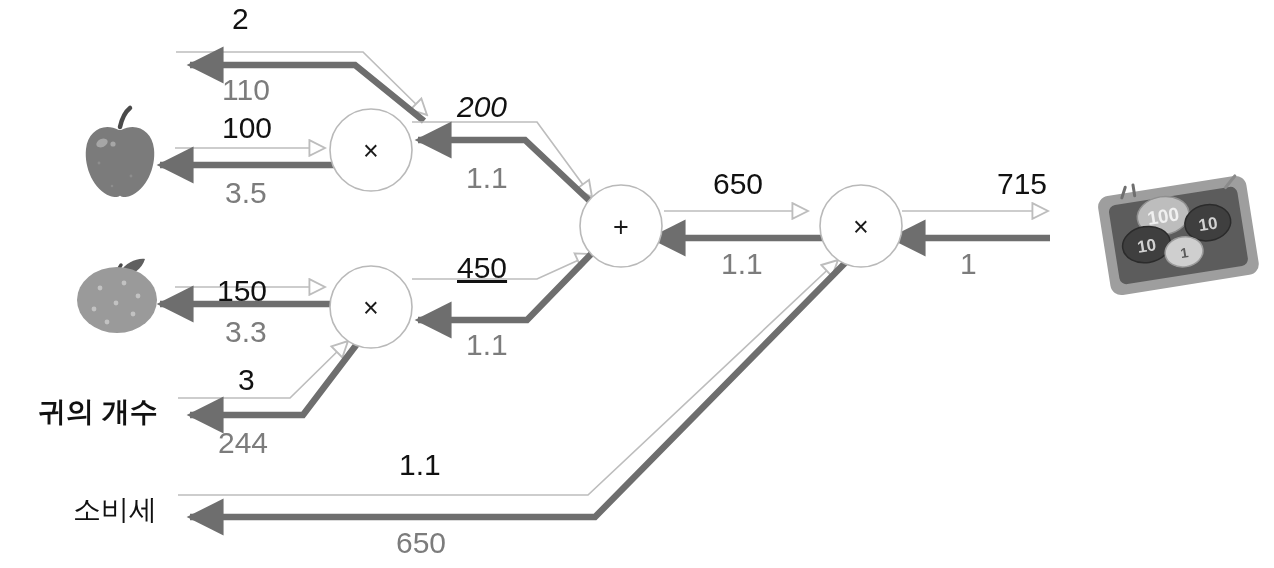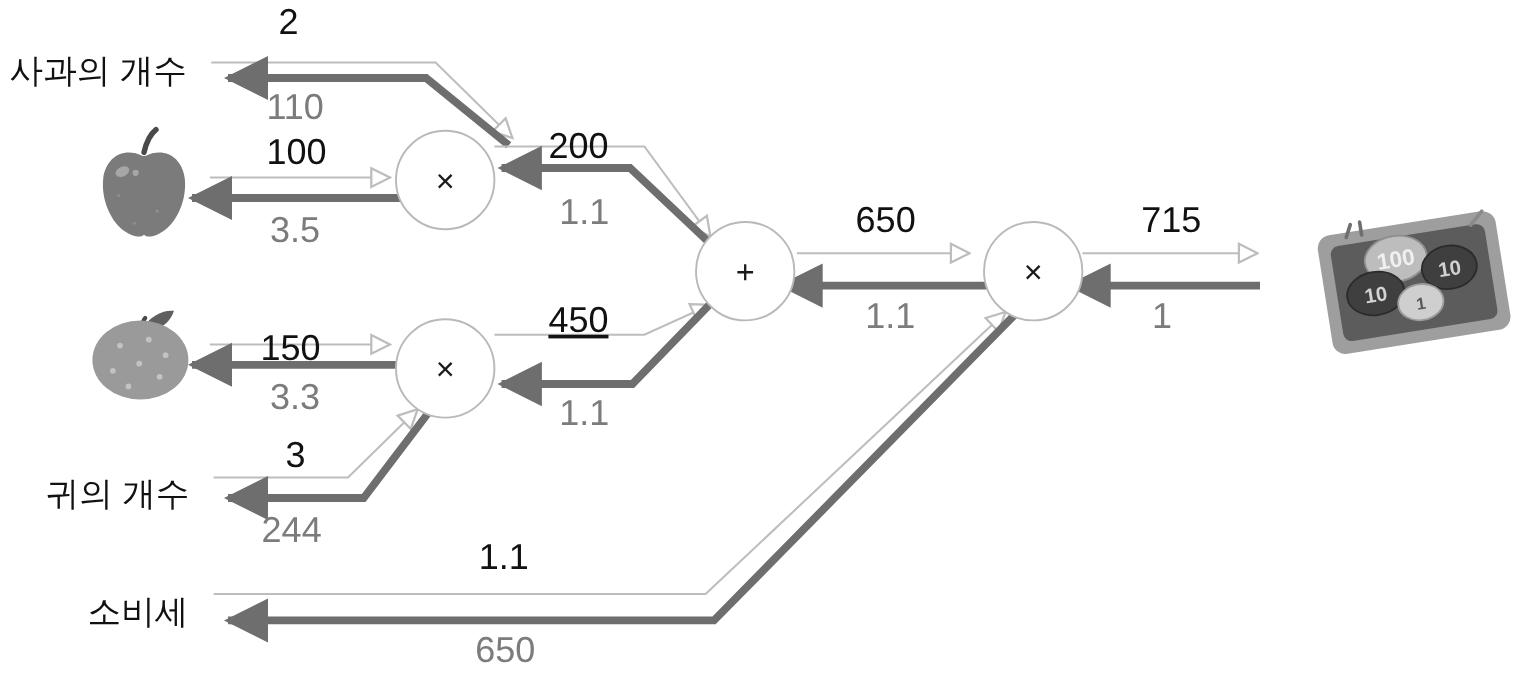--- a/index.html
+++ b/index.html
@@ -212,35 +212,34 @@
           <text x="1145" y="247" font-family="Liberation Sans, sans-serif" font-size="17" font-weight="bold" fill="#d2d2d2" text-anchor="middle">10</text>
         </g>
         <g>
           <ellipse cx="1181" cy="253" rx="19" ry="15" fill="#cfcfcf" stroke="#9c9c9c" stroke-width="1.5"></ellipse>
           <text x="1181" y="259" font-family="Liberation Sans, sans-serif" font-size="14" font-weight="bold" fill="#5a5a5a" text-anchor="middle">1</text>
         </g>
       </g>
     </g>
   </svg>
 
-  <div class="lbl lbl-ko" style="left:8px; top:45px;">사과의 개수</div>
-
-  <div class="lbl lbl-ko" style="left:38px; top:398px;">귀의 개수</div>
+
+  <div class="lbl lbl-ko" style="left:38px; top:398px;font-weight:bold;">귀의 개수</div>
 
   <div class="lbl lbl-ko" style="left:73px; top:496px;">소비세</div>
 
   <div class="lbl lbl-black" style="left:232px; top:4px;">2</div>
 
   <div class="lbl lbl-gray" style="left:222px; top:75px;">110</div>
 
   <div class="lbl lbl-black" style="left:222px; top:113px;">100</div>
 
   <div class="lbl lbl-gray" style="left:225px; top:178px;">3.5</div>
 
-  <div class="lbl lbl-black" style="left:457px; top:108px;">200</div>
+  <div class="lbl lbl-black" style="left:457px; top:92px;font-style:italic;">200</div>
 
   <div class="lbl lbl-gray" style="left:466px; top:163px;">1.1</div>
 
   <div class="lbl lbl-black" style="left:217px; top:252px;margin-top:24px;">150</div>
 
   <div class="lbl lbl-gray" style="left:225px; top:317px;">3.3</div>
 
   <div class="lbl lbl-black" style="left:238px; top:365px;">3</div>
 
   <div class="lbl lbl-gray" style="left:218px; top:428px;">244</div>
@@ -250,17 +249,17 @@
   <div class="lbl lbl-gray" style="left:466px; top:330px;">1.1</div>
 
   <div class="lbl lbl-black" style="left:713px; top:169px;">650</div>
 
   <div class="lbl lbl-gray" style="left:721px; top:249px;">1.1</div>
 
   <div class="lbl lbl-black" style="left:399px; top:450px;">1.1</div>
 
   <div class="lbl lbl-gray" style="left:396px; top:528px;">650</div>
 
-  <div class="lbl lbl-black" style="left:951px; top:169px;">715</div>
+  <div class="lbl lbl-black" style="left:997px; top:169px;">715</div>
 
   <div class="lbl lbl-gray" style="left:960px; top:249px;">1</div>
 
 </div>
 
 </body></html>

